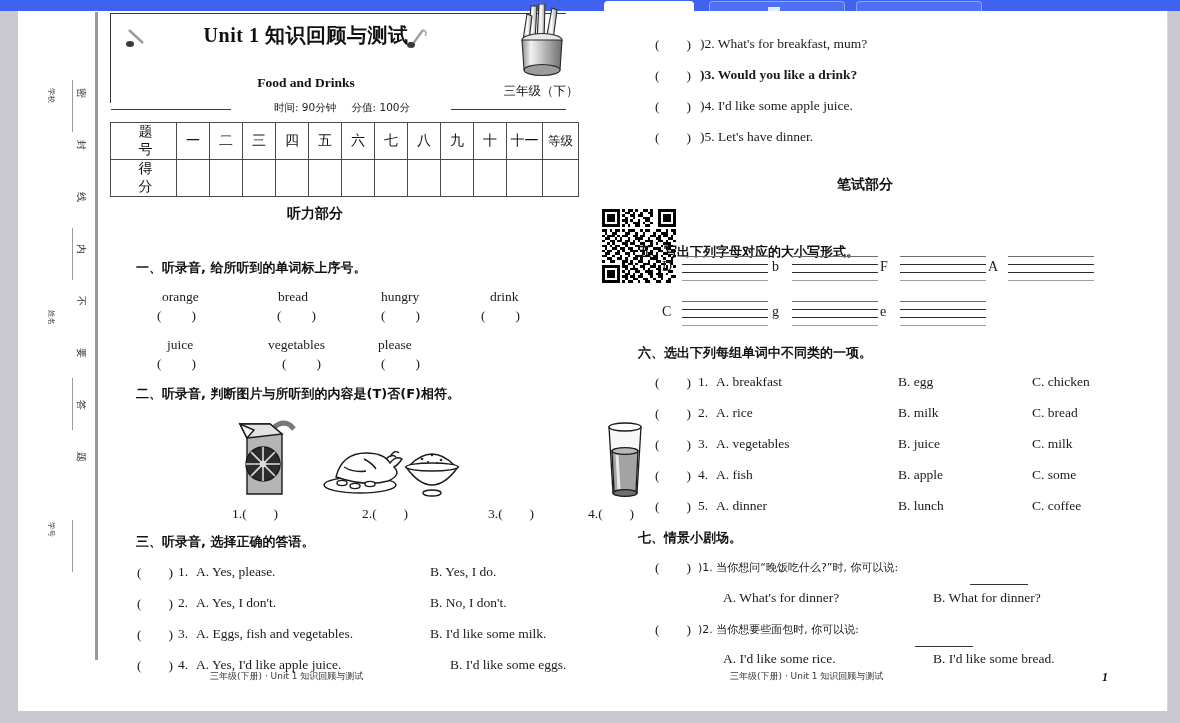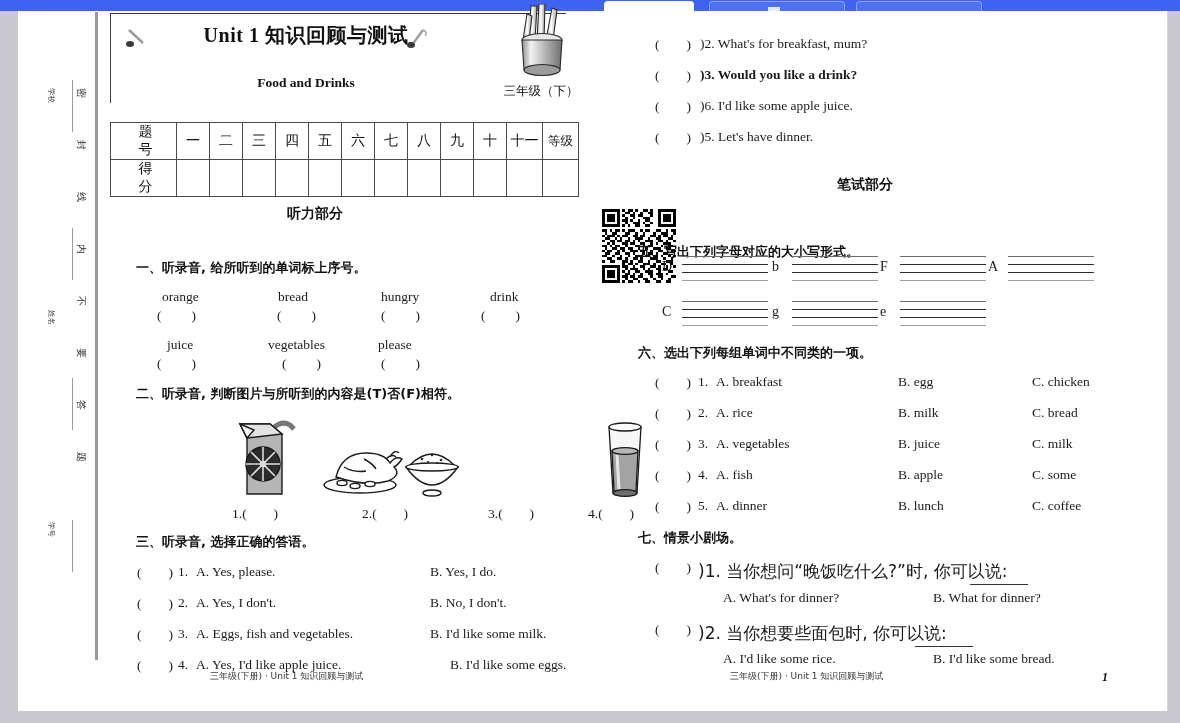--- a/index.html
+++ b/index.html
@@ -152,21 +152,21 @@
 
   
   .en { font-family: "Liberation Serif", serif; color: #1a1a1a; }
   .abs { position: absolute; white-space: nowrap; }
 
   .word { font-size: 13.5px; }
   .paren { font-size: 13.5px; letter-spacing: 1px; }
 
   .optrow { font-size: 13.5px; color: #1a1a1a; }
 
-  .mixed { font-family: "DejaVu Sans", sans-serif; font-size: 17px; color: #1a1a1a; }
+  .mixed { font-family: "DejaVu Sans", sans-serif; font-size: 11px; color: #1a1a1a; }
 
   
   .pic { position: absolute; }
 
   
   .fourline { position: absolute; width: 86px; height: 26px; }
   .fourline i {
     position: absolute; left: 0; width: 86px; height: 1px; display: block;
   }
   .fourline i.a { top: 0;  background: #6d6d6d; }
@@ -277,20 +277,28 @@
             <path d="M12 36 L16 10 L21 12 L18 36 Z" fill="url(#peng)"></path>
             <ellipse cx="31" cy="36" rx="20" ry="6.5" fill="#e8e8e8"></ellipse>
             <path d="M11 36 L13 66 q18 9 36 0 L51 36 Z" fill="url(#cupg)"></path>
             <ellipse cx="31" cy="66" rx="18" ry="5.5" fill="#9c9c9c"></ellipse>
           </g>
         </svg>
       </div>
 
       <div class="grade-badge">三年级（下）</div>
 
+      <div class="hdr-meta">
+        <div class="line l1"></div>
+        <div class="line l2"></div>
+        <div class="txt">
+          <span>时间: 90分钟</span>
+          <span>分值: 100分</span>
+        </div>
+      </div>
     </div>
 
     <table class="scoretable">
       <tbody>
           <tr>
         <td class="lbl">题　号</td>
         <td class="num">一</td>
         <td class="num">二</td>
         <td class="num">三</td>
         <td class="num">四</td>
@@ -645,21 +653,21 @@
 
   <div class="page page-right">
 
     <div class="abs en optrow" style="left:35px; top:25px;">(　　)</div>
     <div class="abs en optrow" style="left:80px; top:25px;">)2. What's for breakfast, mum?</div>
 
     <div class="abs en optrow" style="left:35px; top:56px;">(　　)</div>
     <div class="abs en optrow" style="left:80px; top:56px;font-weight:bold;">)3. Would you like a drink?</div>
 
     <div class="abs en optrow" style="left:35px; top:87px;">(　　)</div>
-    <div class="abs en optrow" style="left:80px; top:87px;">)6. I'd like some apple juice.</div>
+    <div class="abs en optrow" style="left:80px; top:87px;">)4. I'd like some apple juice.</div>
 
     <div class="abs en optrow" style="left:35px; top:118px;">(　　)</div>
     <div class="abs en optrow" style="left:80px; top:118px;">)5. Let's have dinner.</div>
 
     <div class="parthead" style="top:165px; left:-10px;">笔试部分</div>
 
     <div class="qhead" style="left:18px; top:232px;">五、写出下列字母对应的大小写形式。</div>
 
     <div class="fl-letter" style="left:42px;  top:248px;">D</div>
     <div class="fourline" style="left:62px;  top:245px;">

